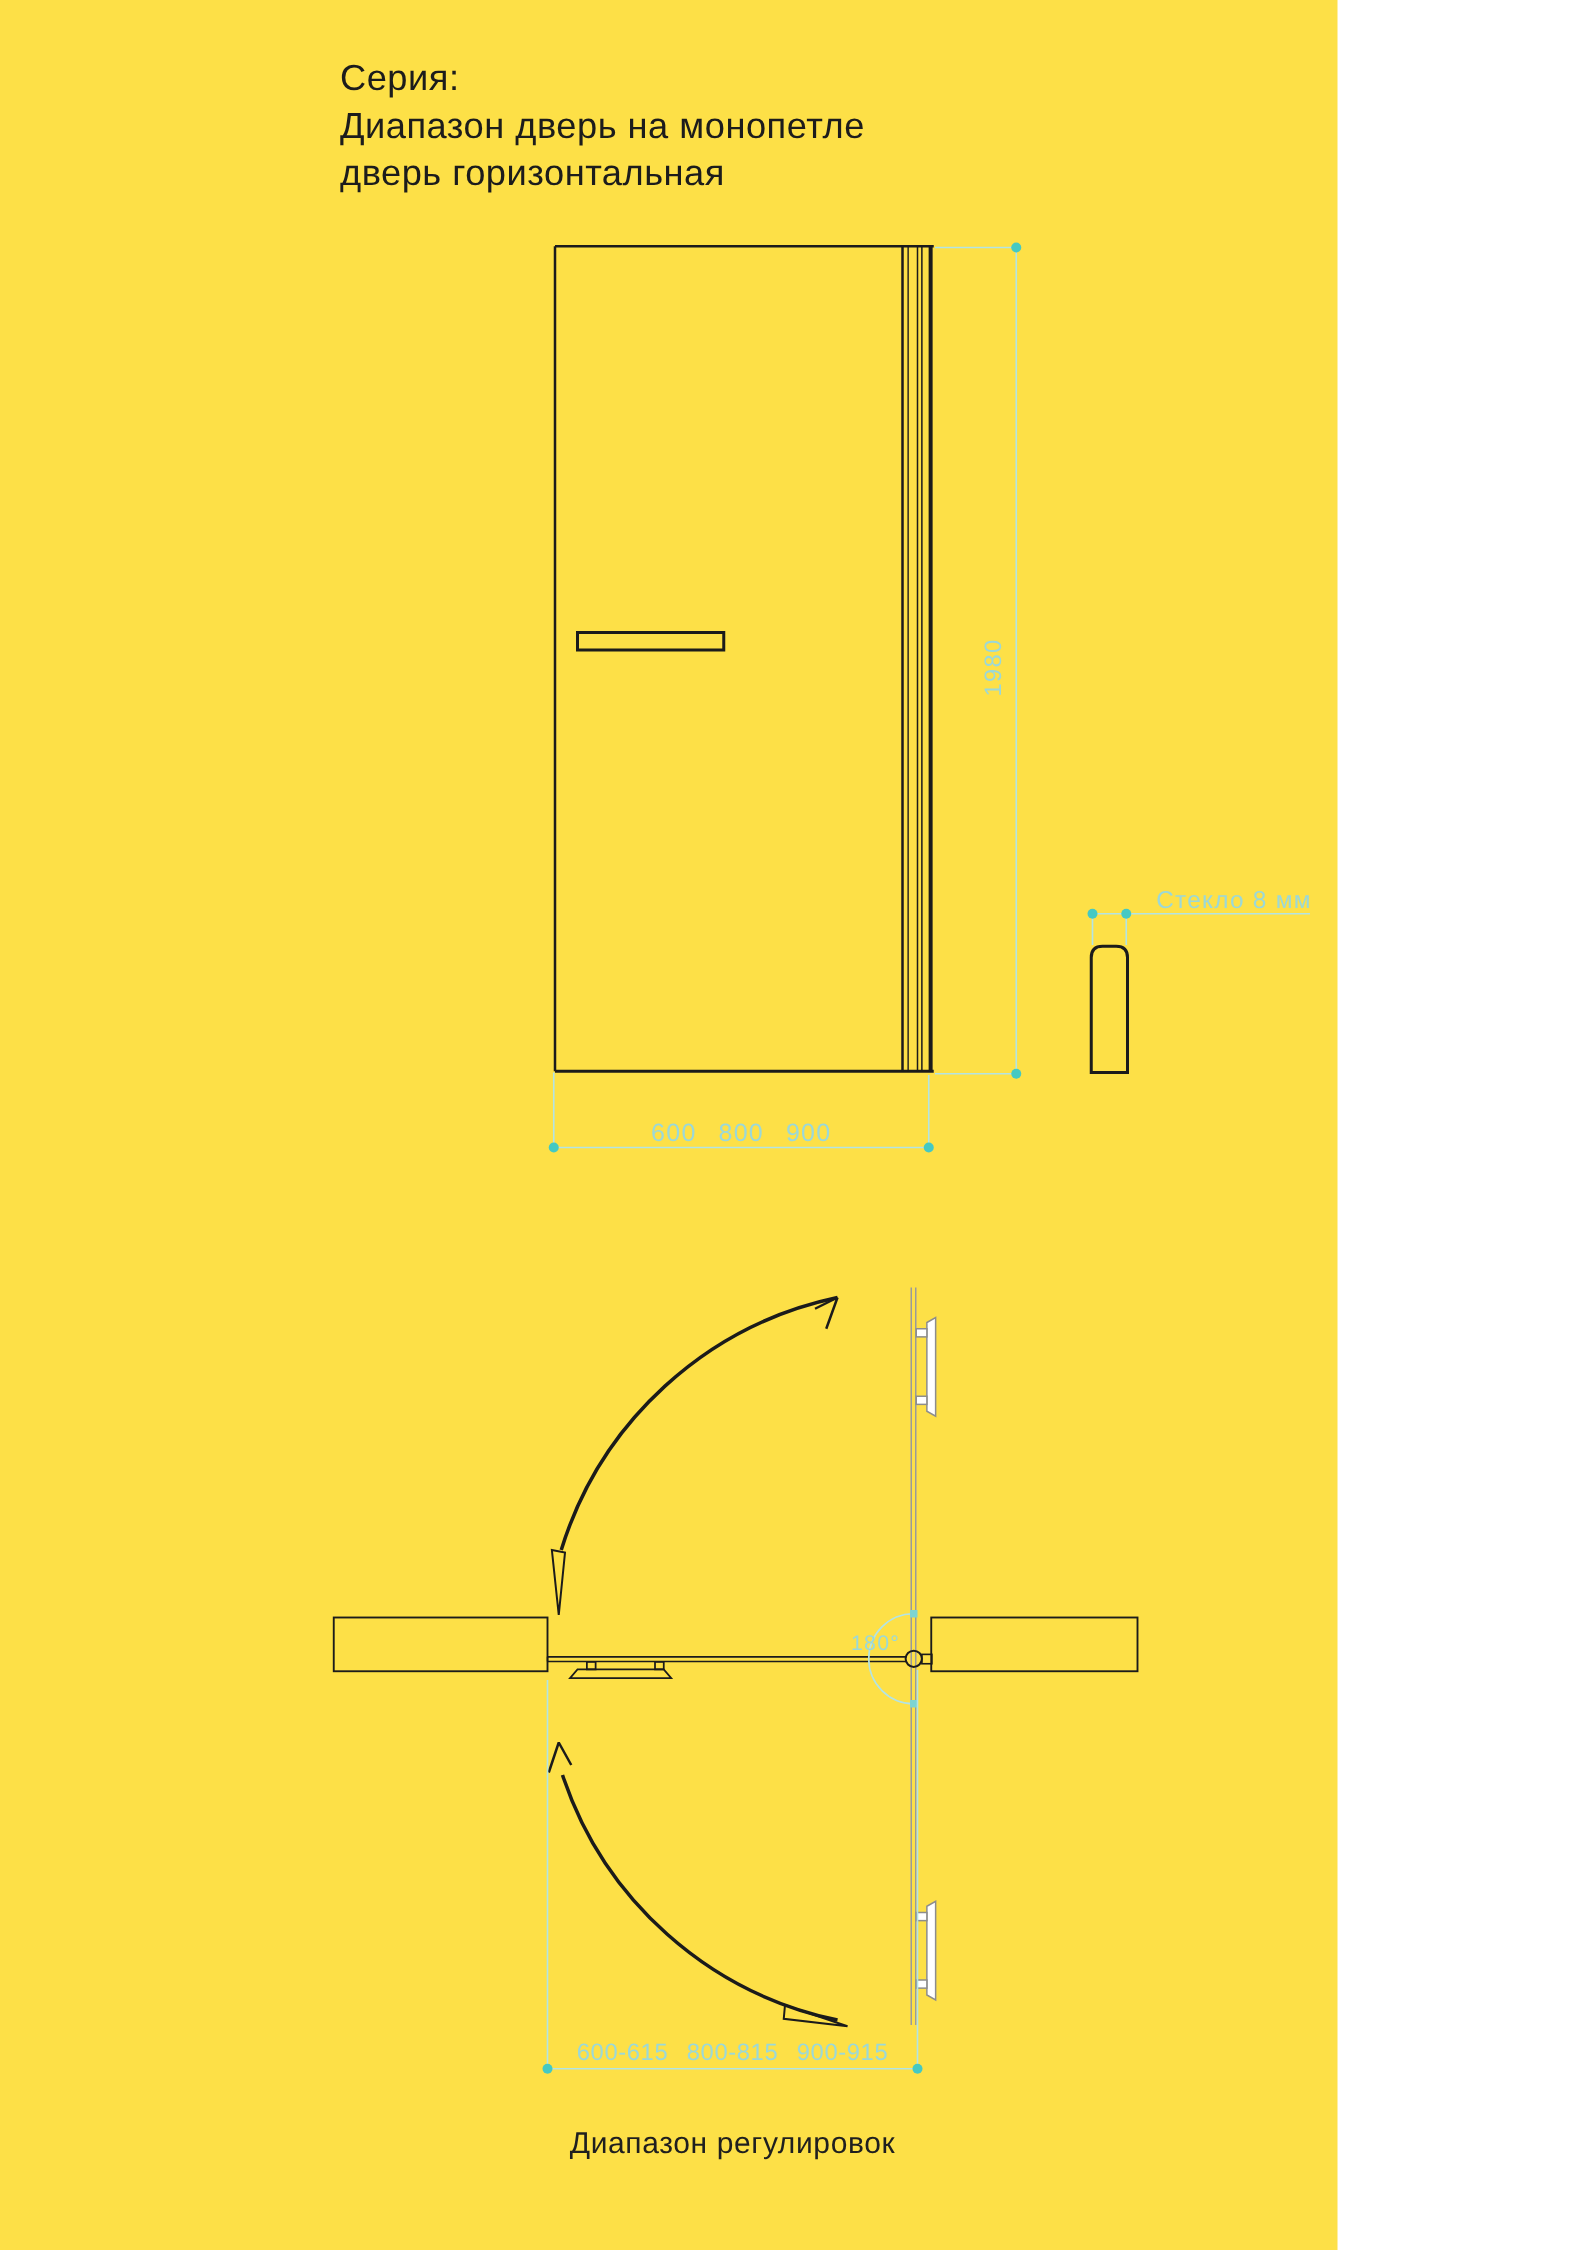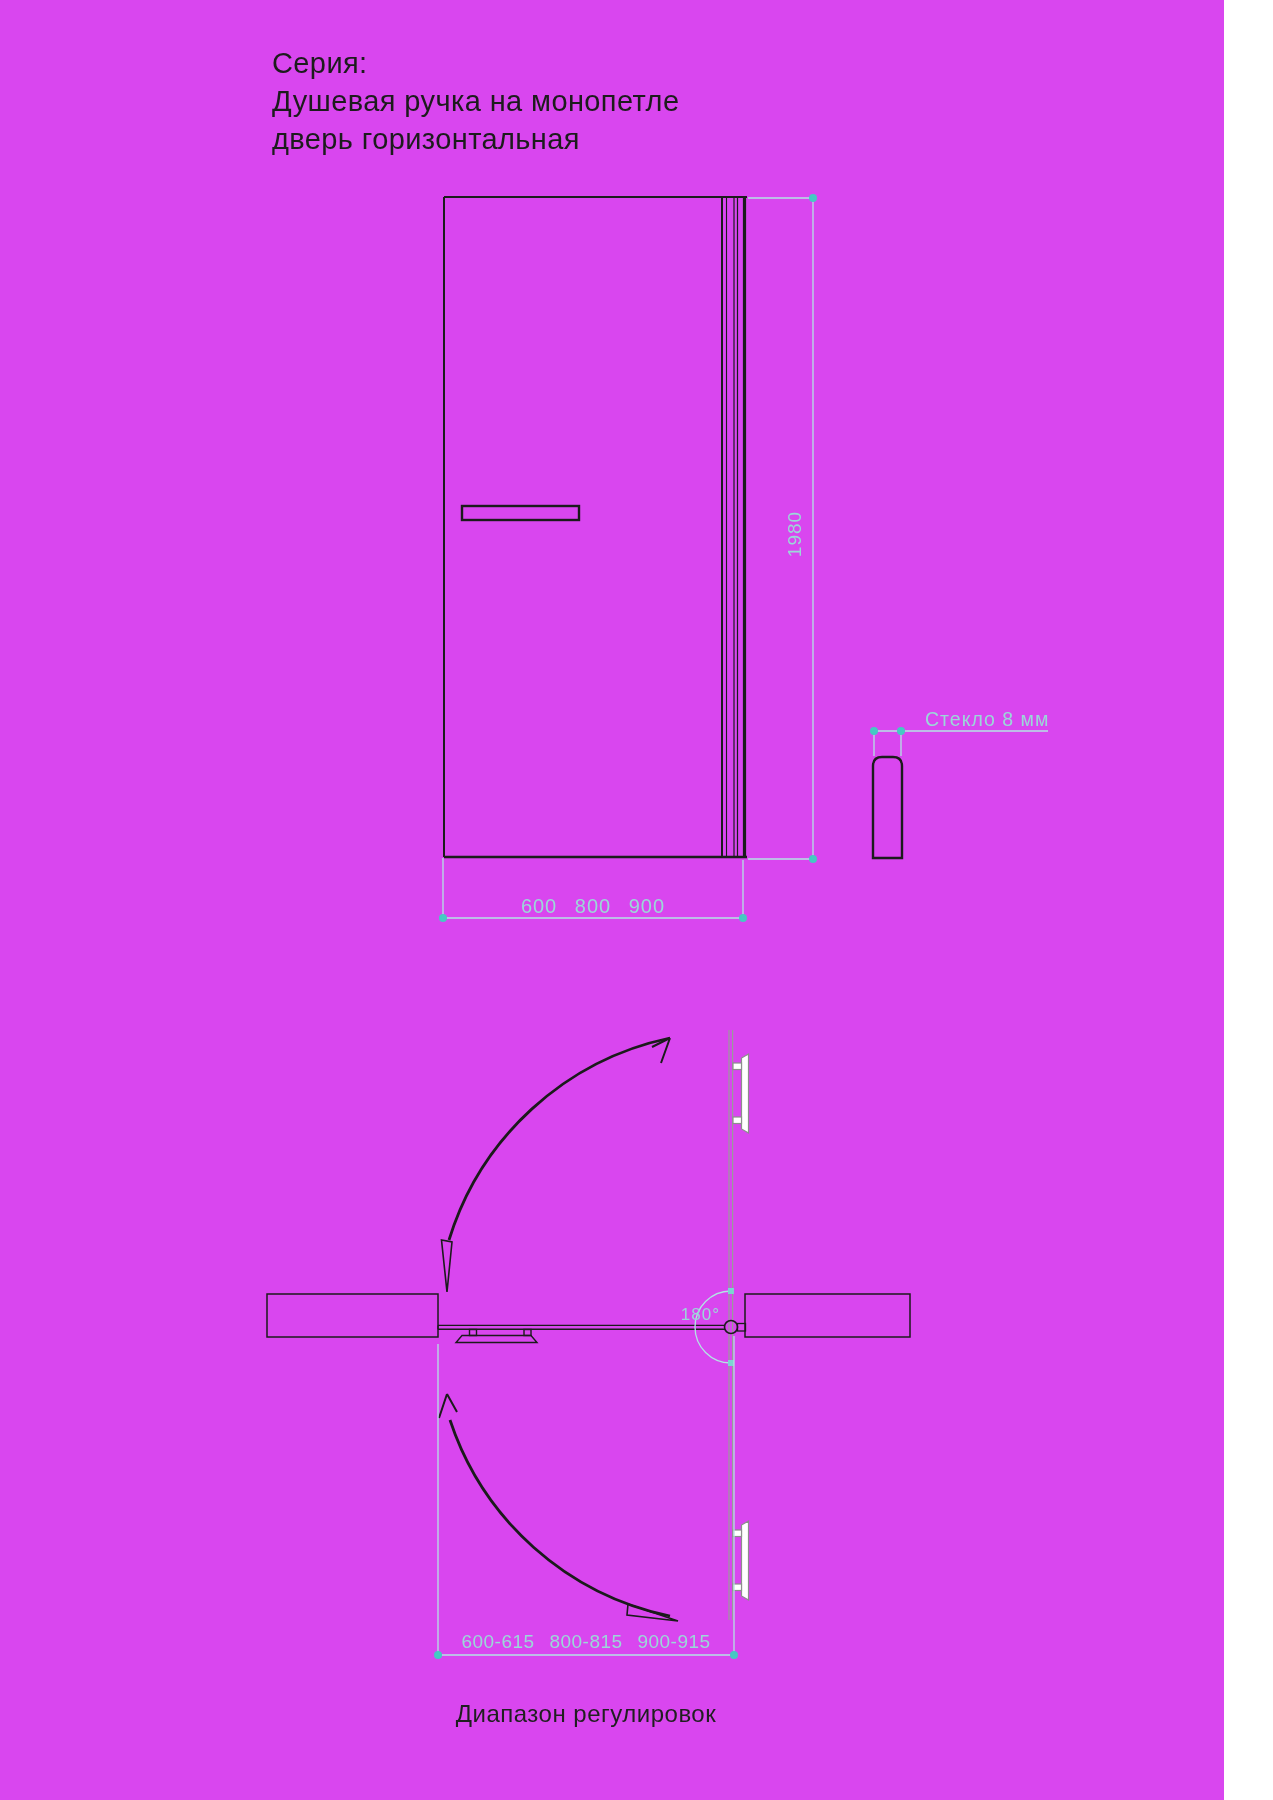--- a/index.html
+++ b/index.html
@@ -1,20 +1,20 @@
 <!DOCTYPE html>
 <html><head>
 <meta charset="utf-8">
 <style>
   html,body{margin:0;padding:0;background:#ffffff;}
   .page{
     position:relative;
-    width:1224px;
+    width:1070px;
     height:1800px;
-    background:#d946ef;
+    background:#fde047;
     overflow:hidden;
     font-family:"Liberation Sans", sans-serif;
   }
   .title-block{
     position:absolute;
     left:272px;
     top:44px;
     color:#1c1c1c;
     font-size:29px;
     line-height:38px;
@@ -30,21 +30,21 @@
   .gray-line{stroke:#9a9a9a;fill:none;stroke-width:1.2;}
   .caption-text{fill:#1f1f1f;font-family:"Liberation Sans",sans-serif;font-size:24px;letter-spacing:.5px;}
 </style>
 </head>
 <body>
 
 <div class="page">
 
   <div class="title-block">
     <div>Серия:</div>
-    <div>Душевая ручка на монопетле</div>
+    <div>Диапазон дверь на монопетле</div>
     <div>дверь горизонтальная</div>
   </div>
 
   <svg width="1273" height="1800" viewBox="0 0 1273 1800">
     <defs>
       <pattern id="glassDots" patternUnits="userSpaceOnUse" width="7" height="7">
         <circle cx="1.8" cy="1.8" r="0.95" fill="#4a4a4a"></circle>
         <circle cx="5.3" cy="5.3" r="0.95" fill="#4a4a4a"></circle>
       </pattern>
       <pattern id="wallHatch" patternUnits="userSpaceOnUse" width="15" height="15">

